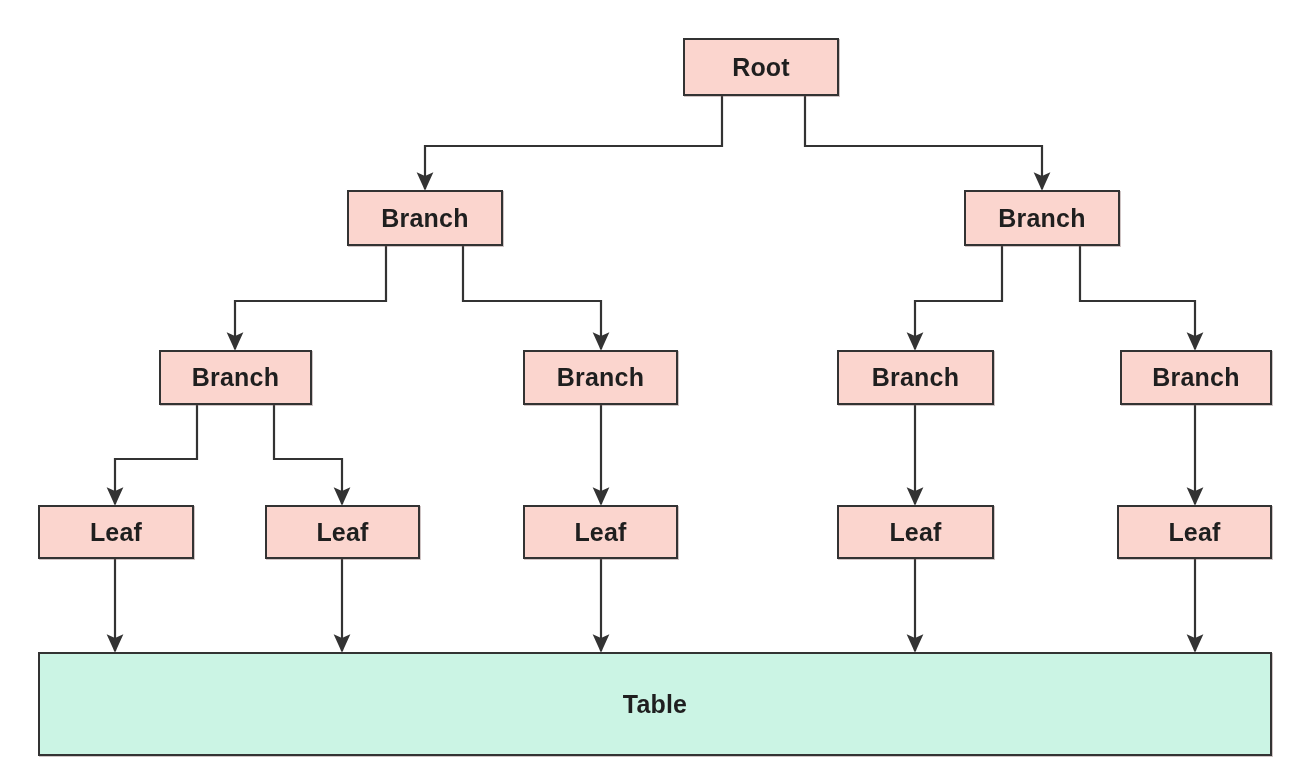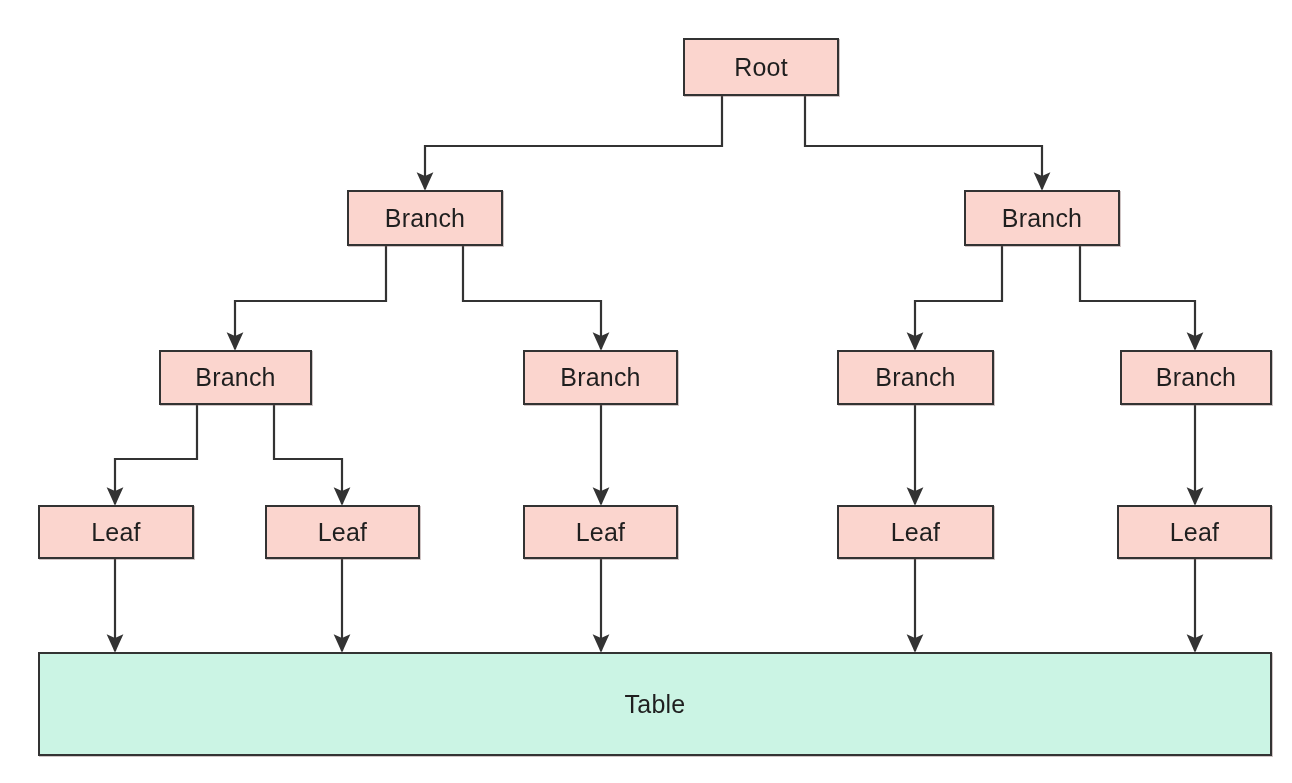--- a/index.html
+++ b/index.html
@@ -41,20 +41,21 @@
     letter-spacing: 0.2px;
     white-space: nowrap;
     box-shadow: 1px 1px 0 rgba(120,90,90,0.35);
   }
   .node.table-node {
     background: #cbf4e4;
     font-size: 25px;
   }
   .node-label {
     pointer-events: none;
+    font-weight: bold;
   }
 </style>
 </head>
 <body>
 
 <div id="diagram-root">
 
   <svg id="edge-layer" width="1292" height="783" viewBox="0 0 1292 783" xmlns="http://www.w3.org/2000/svg">
     <defs>
       <marker id="arrowhead" markerWidth="9" markerHeight="9" refX="7.6" refY="4.2" orient="auto" markerUnits="strokeWidth">

